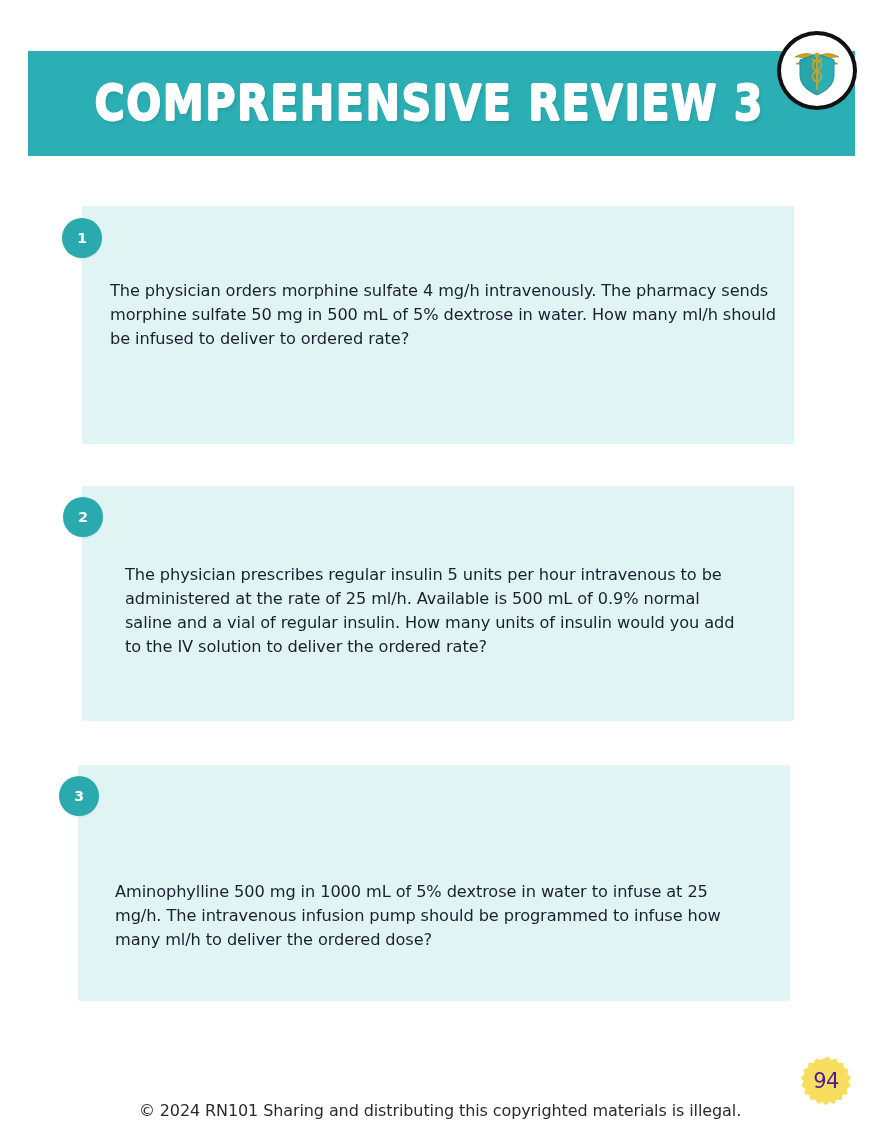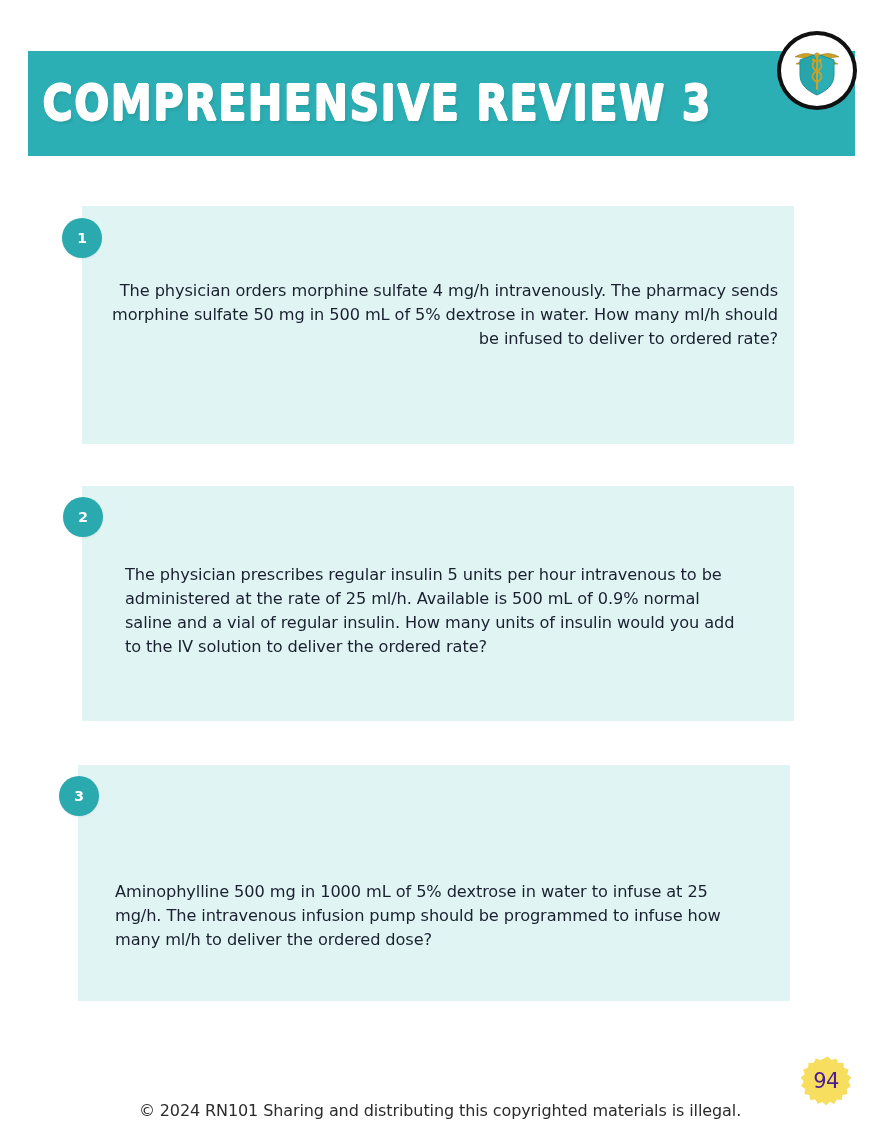--- a/index.html
+++ b/index.html
@@ -19,21 +19,21 @@
   
   .header-bar {
     position: absolute;
     left: 28px;
     top: 51px;
     width: 827px;
     height: 105px;
     background: #2cafb4;
     display: flex;
     align-items: center;
-    justify-content: flex-start;
+    justify-content: center;
     box-sizing: border-box;
   }
   .header-title {
     color: #ffffff;
     font-family: "DejaVu Sans", sans-serif;
     font-weight: 700;
     font-size: 43px;
     letter-spacing: 1.5px;
     line-height: 1;
     text-transform: uppercase;
@@ -97,21 +97,21 @@
 
   .card-text {
     position: absolute;
     color: #1a2030;
     font-family: "DejaVu Sans", sans-serif;
     font-size: 16.2px;
     line-height: 24px;
     letter-spacing: -0.1px;
     font-weight: 400;
   }
-  .text-1 { left: 110px; top: 279px; width: 668px; text-align: right; }
+  .text-1 { left: 110px; top: 279px; width: 668px; }
   .text-2 { left: 125px; top: 556px; width: 612px; margin-top: 7px; }
   .text-3 { left: 115px; top: 880px; width: 630px; }
 
   
   .page-badge {
     position: absolute;
     left: 800px;
     top: 1055px;
     width: 52px;
     height: 52px;

